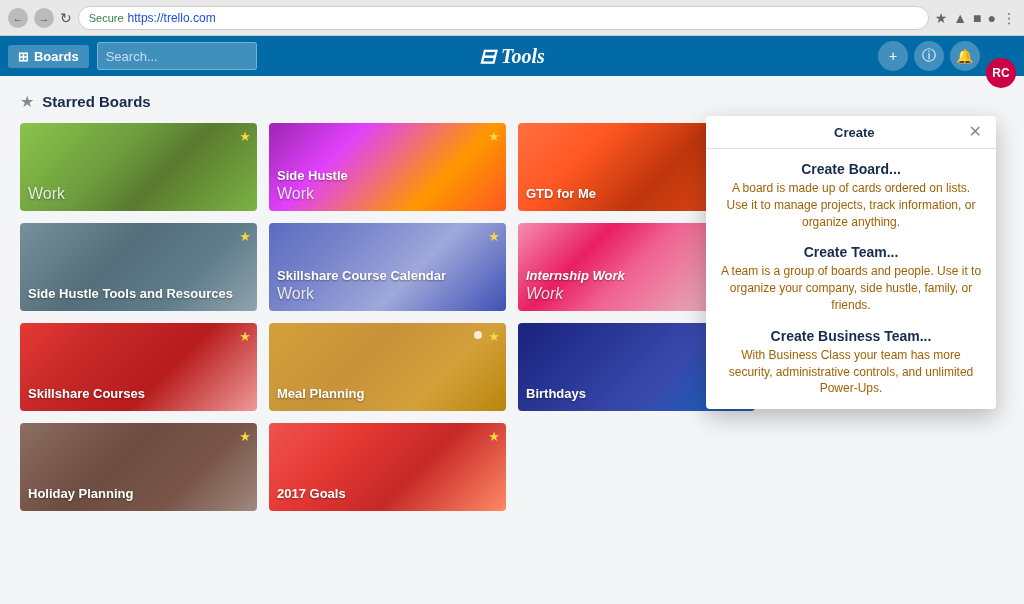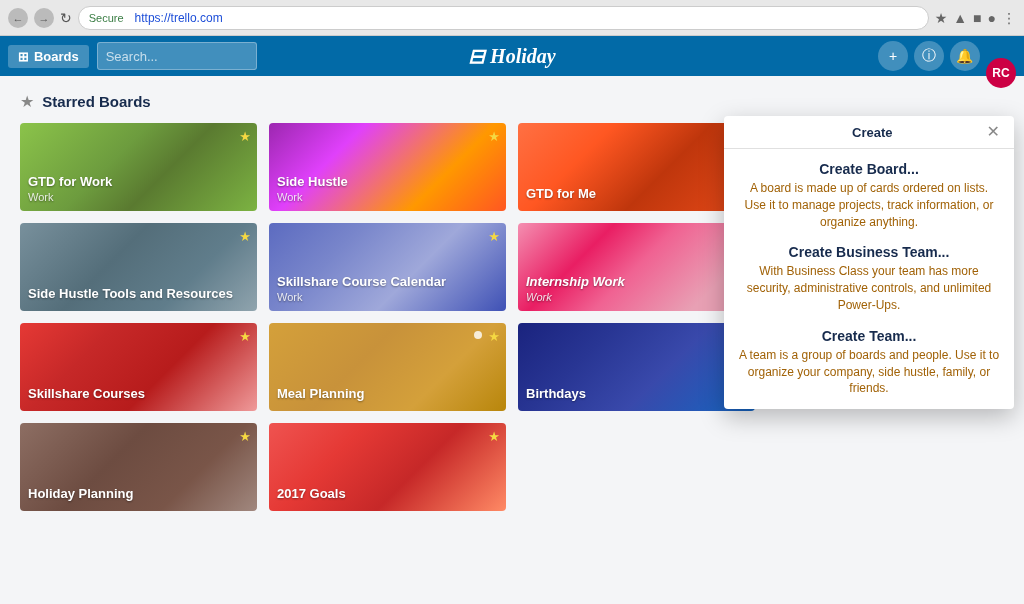--- a/index.html
+++ b/index.html
@@ -17,21 +17,21 @@
     }
     .browser-nav-btn {
       width: 20px; height: 20px; border-radius: 50%; border: none;
       background: #bbb; cursor: pointer; font-size: 11px; color: #555;
       display: flex; align-items: center; justify-content: center;
     }
     .browser-reload { background: none; border: none; cursor: pointer; color: #555; font-size: 14px; }
     .address-bar {
       flex: 1; height: 24px; border: 1px solid #ccc; border-radius: 12px;
       background: white; display: flex; align-items: center; padding: 0 10px;
-      font-size: 12px; color: #333; gap: 11px;
+      font-size: 12px; color: #333; gap: 4px;
     }
     .address-bar .secure { color: #3a7d44; font-size: 11px; }
     .address-bar .url { color: #1d4ed8; }
     .browser-icons { display: flex; gap: 6px; align-items: center; }
     .browser-icon { color: #666; font-size: 14px; cursor: pointer; }
 
     
     .trello-nav {
       background: #026aa7;
       height: 40px;
@@ -104,21 +104,21 @@
       flex-direction: column;
       justify-content: flex-end;
       padding: 8px;
     }
     .board-tile .board-title {
       color: white; font-size: 13px; font-weight: 700;
       text-shadow: 0 1px 2px rgba(0,0,0,0.4);
       line-height: 1.3;
     }
     .board-tile .board-sub {
-      color: rgba(255,255,255,0.85); font-size: 11px;
+      color: rgba(255,255,255,0.85); font-size: 16px;
       text-shadow: 0 1px 2px rgba(0,0,0,0.4);
     }
     .board-tile .board-star {
       position: absolute; top: 6px; right: 6px;
       color: #f5d842; font-size: 13px;
     }
     .board-tile .board-dot {
       position: absolute; top: 8px; right: 24px;
       width: 8px; height: 8px; border-radius: 50%; background: rgba(255,255,255,0.8);
     }
@@ -158,21 +158,21 @@
     .bg-holiday {
       background: linear-gradient(135deg, #8d6e63 0%, #6d4c41 40%, #795548 70%, #a1887f 100%);
     }
     .bg-2017-goals {
       background: linear-gradient(135deg, #ef5350 0%, #e53935 30%, #c62828 60%, #ff8a65 100%);
     }
 
     
     .create-panel {
       position: absolute;
-      top: 40px; right: 10px;
+      top: 40px; right: 28px;
       width: 290px;
       background: white;
       border-radius: 4px;
       box-shadow: 0 8px 24px rgba(0,0,0,0.25);
       z-index: 100;
       padding: 0;
     }
     .create-panel-header {
       display: flex; align-items: center; justify-content: space-between;
       padding: 8px 14px;
@@ -218,21 +218,21 @@
 </div>
 
 <div class="trello-nav">
   <button class="nav-boards-btn">
     <span>⊞</span>
     <span>Boards</span>
   </button>
   <input class="nav-search" type="text" placeholder="Search..." style="">
   <div class="nav-logo">
     <span>⊟</span>
-    <span style="font-family: Georgia, serif; font-style: italic;">Holiday</span>
+    <span style="font-family: Georgia, serif; font-style: italic;">Tools</span>
   </div>
   <div class="nav-right">
     <button class="nav-icon-btn">
       <span>+</span>
     </button>
     <button class="nav-icon-btn">
       <span>ⓘ</span>
     </button>
     <button class="nav-icon-btn">
       <span>🔔</span>
@@ -245,21 +245,20 @@
 
   <div class="starred-header">
     <span class="star-icon">★</span>
     <h2>Starred Boards</h2>
   </div>
 
   <div class="boards-grid">
 
     <div class="board-tile bg-gtd-work">
       <span class="board-star">★</span>
-      <div class="board-title">GTD for Work</div>
       <div class="board-sub">Work</div>
     </div>
     <div class="board-tile bg-side-hustle">
       <span class="board-star">★</span>
       <div class="board-title">Side Hustle</div>
       <div class="board-sub">Work</div>
     </div>
     <div class="board-tile bg-gtd-me">
       <span class="board-star">★</span>
       <div class="board-title">GTD for Me</div>
@@ -322,23 +321,23 @@
       <div style="width:20px;"></div>
       <span class="title">Create</span>
       <button class="create-panel-close">✕</button>
     </div>
     <div class="create-panel-body">
       <div class="create-option">
         <div class="create-option-title">Create Board...</div>
         <div class="create-option-desc">A board is made up of cards ordered on lists. Use it to manage projects, track information, or organize anything.</div>
       </div>
       <div class="create-option">
+        <div class="create-option-title">Create Team...</div>
+        <div class="create-option-desc">A team is a group of boards and people. Use it to organize your company, side hustle, family, or friends.</div>
+      </div>
+      <div class="create-option">
         <div class="create-option-title">Create Business Team...</div>
         <div class="create-option-desc">With Business Class your team has more security, administrative controls, and unlimited Power-Ups.</div>
       </div>
-      <div class="create-option">
-        <div class="create-option-title">Create Team...</div>
-        <div class="create-option-desc">A team is a group of boards and people. Use it to organize your company, side hustle, family, or friends.</div>
-      </div>
     </div>
   </div>
 
 </div>
 
 </body></html>

